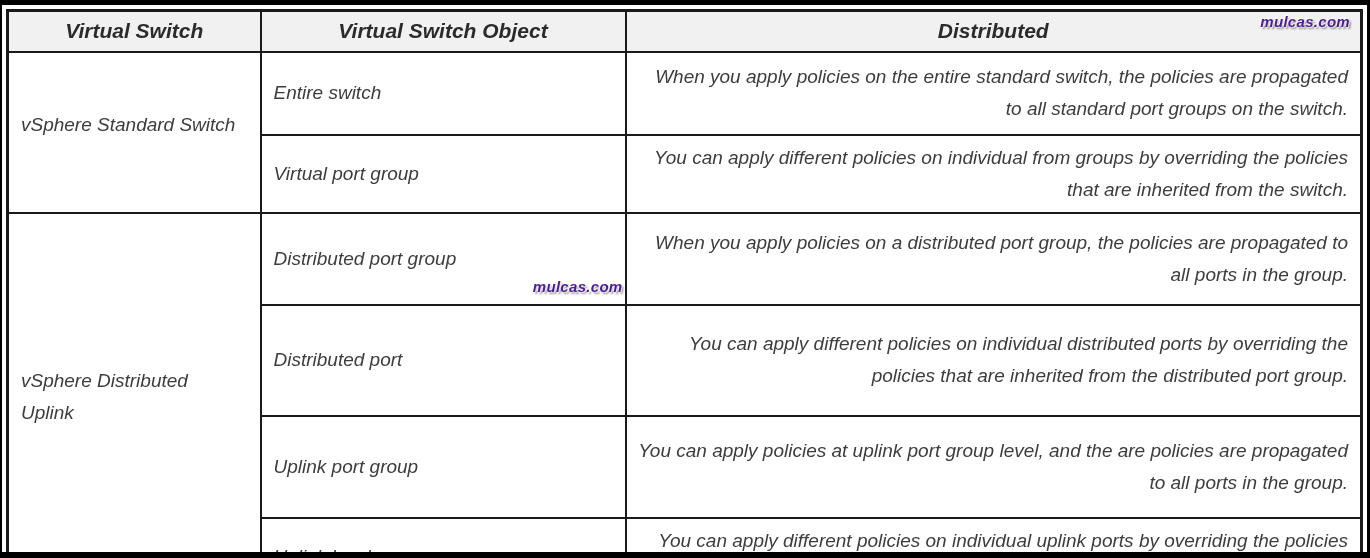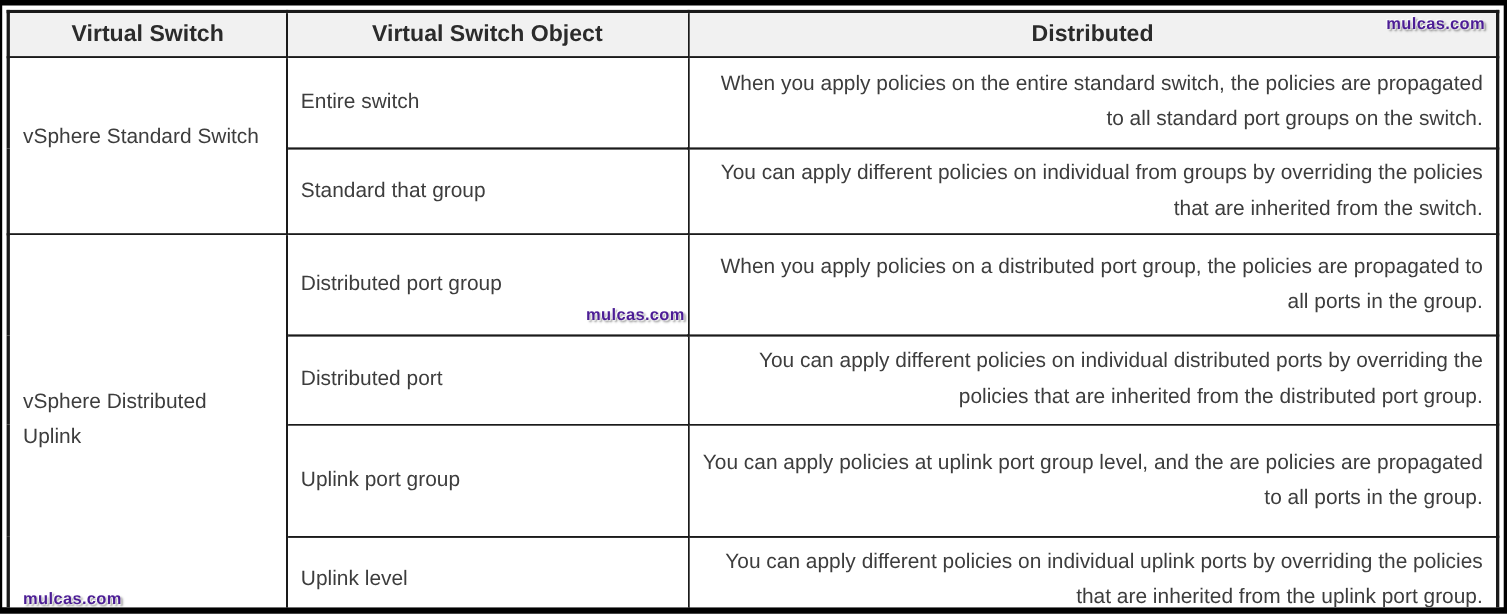--- a/index.html
+++ b/index.html
@@ -21,20 +21,21 @@
     width: 100%;
     height: 539px;
     border-collapse: collapse;
     table-layout: fixed;
     border: 3px solid #1a1a1a;
   }
   .policy-table th, .policy-table td {
     border: 2px solid #1a1a1a;
     vertical-align: middle;
     overflow: hidden;
+    font-style: italic;
   }
   .policy-table th {
     background: #f1f1f1;
     color: #2b2b2b;
     font-size: 21px;
     font-weight: bold;
     text-align: center;
     padding: 4px 6px;
     position: relative;
   }
@@ -45,21 +46,21 @@
     background: #fff;
     position: relative;
   }
   td.col-switch  { padding: 6px 20px 20px 12px; }
   td.col-object  { padding: 6px 14px 6px 12px; }
   td.col-desc    { padding: 6px 12px 6px 8px; text-align: right; }
   tr.h-header { height: 41px; }
   tr.h-r1 { height: 83px; }
   tr.h-r2 { height: 77px; }
   tr.h-r3 { height: 92px; }
-  tr.h-r4 { height: 81px; }
+  tr.h-r4 { height: 111px; }
   tr.h-r5 { height: 102px; margin-top: 32px; }
   tr.h-r6 { height: 71px; }
   .watermark {
     position: absolute;
     font-size: 15px;
     font-weight: bold;
     letter-spacing: .3px;
     color: #4c1d95;
     text-shadow: -1px -1px 0 rgba(255,255,255,.85),
                   1px  1px 0 rgba(255,255,255,.55),
@@ -95,21 +96,21 @@
         </th>
       </tr>
     </thead>
     <tbody>
       <tr class="h-r1">
         <td class="col-switch" rowspan="2">vSphere Standard Switch</td>
         <td class="col-object">Entire switch</td>
         <td class="col-desc">When you apply policies on the entire standard switch, the policies are propagated to all standard port groups on the switch.</td>
       </tr>
       <tr class="h-r2">
-        <td class="col-object">Standard that group</td>
+        <td class="col-object">Virtual port group</td>
         <td class="col-desc">You can apply different policies on individual from groups by overriding the policies that are inherited from the switch.</td>
       </tr>
       <tr class="h-r3">
         <td class="col-switch" rowspan="4">
           <span>vSphere Distributed Uplink</span>
           <span class="watermark wm-cell-bottom-left">mulcas.com</span>
         </td>
         <td class="col-object">
           <span>Distributed port group</span>
           <span class="watermark wm-cell-bottom-right">mulcas.com</span>

